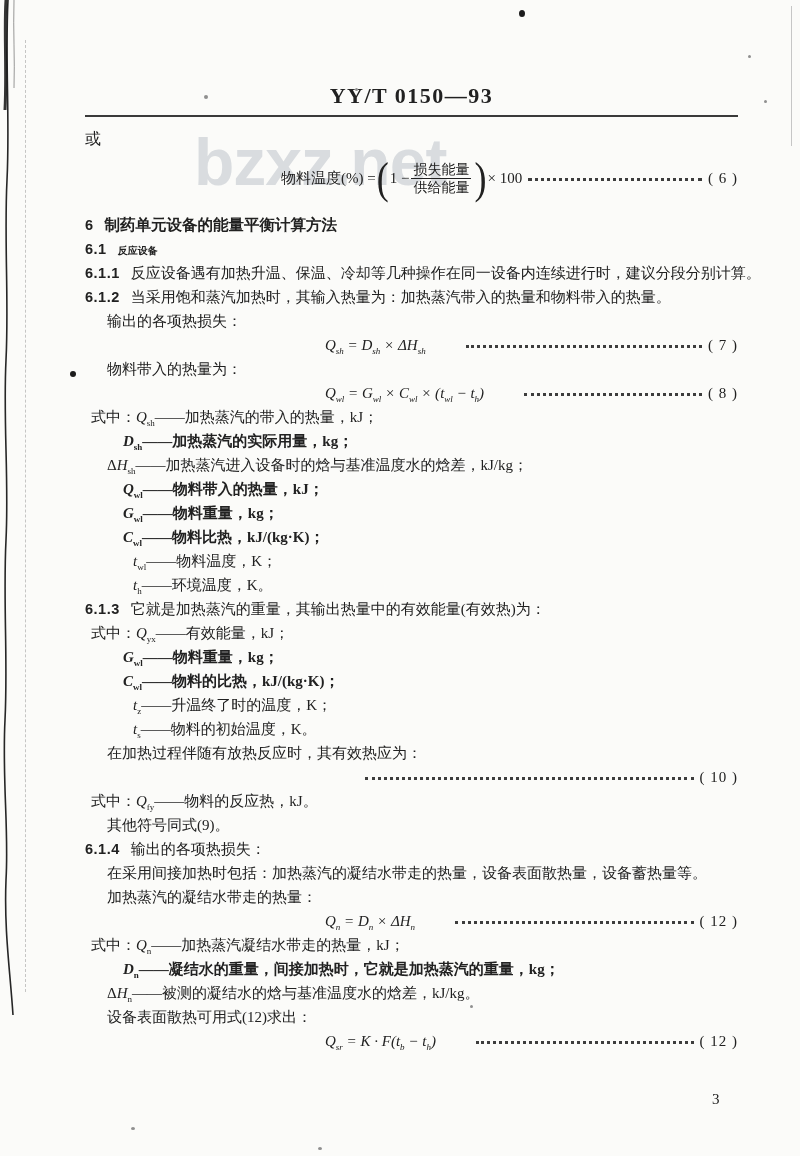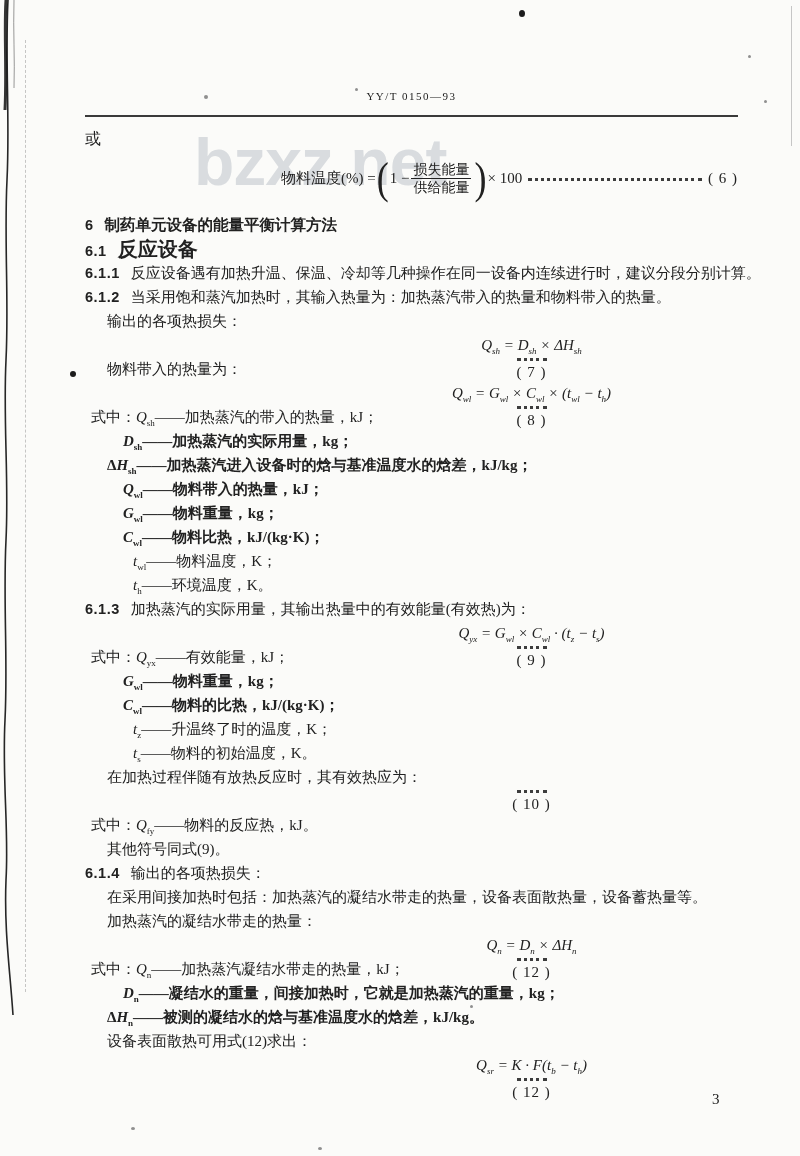--- a/index.html
+++ b/index.html
@@ -19,46 +19,46 @@
   
   .watermark{
     position:absolute; left:194px; top:124px; z-index:1;
     font-family:"Liberation Sans", sans-serif; font-weight:800;
     font-size:66px; letter-spacing:-1px; color:var(--wm); user-select:none;
   }
   
   .content{position:absolute; left:85px; top:0; width:653px; z-index:2;}
   .header{
     margin-top:86px; height:20px; line-height:20px; text-align:center;
-    font-weight:400; font-size:11px; letter-spacing:1.5px;
+    font-weight:700; font-size:22px; letter-spacing:1.5px;
   }
   .rule{margin-top:9px; border-top:2px solid #3a3a3a; height:0;}
   .or-line{margin-top:10px; height:24px; line-height:24px; font-size:16px;}
   
   .eq6-row{display:flex; align-items:center; height:54px; padding-left:196px; font-size:15px; white-space:nowrap;}
   .bigparen{font-size:36px; line-height:1; font-weight:400; transform:scaleY(1.25); margin:0 1px; display:inline-block;}
   .frac{display:inline-flex; flex-direction:column; text-align:center; font-size:14px; line-height:17px; margin:0 2px;}
   .fnum{border-bottom:1.5px solid var(--ink); padding:0 2px;}
   .fden{padding:0 2px;}
   
   .line{height:24px; line-height:24px; font-size:15px; white-space:nowrap;}
   .clause-num{font-family:"Liberation Sans", sans-serif; font-weight:700; font-size:14.5px; margin-right:11px; letter-spacing:.5px;}
   .k-h1{margin-top:8px; font-family:"Liberation Sans", sans-serif; font-weight:700; font-size:15.5px;}
   .k-h1 .txt, .k-h2 .txt{font-family:"Liberation Sans", sans-serif; font-weight:700;}
-  .k-h2 .txt{font-size:20px;}
+  .k-h2 .txt{font-size:10px;}
   .k-pi{padding-left:22px;}
   .k-sz{padding-left:6px;}
   .k-d{padding-left:38px;font-weight:bold;}
-  .k-dD{padding-left:22px;font-weight:bold;}
+  .k-dD{padding-left:22px;}
   .k-dt{padding-left:48px;}
   .math, .txt i{font-style:italic;}
   .math{font-size:15px;}
   sub{font-size:9px; line-height:0;}
   
-  .eq{display:flex; align-items:center; padding-left:240px;flex-direction:column;}
+  .eq{display:flex; align-items:center; padding-left:240px;}
   .eq .gap{width:34px;}
   .dots{flex:1; height:0; border-bottom:3px dotted #3d3d3d; margin:0 6px; transform:translateY(1px); min-width:30px;}
   .eq-num{font-size:15px; letter-spacing:1px;}
   
   .pageno{position:absolute; top:1091px; left:712px; font-size:15px; z-index:2;}
 </style>
 </head>
 <body>
 
 <div class="page">
@@ -124,27 +124,21 @@
     <span class="eq-num">( 8 )</span>
   </div>
         <div class="line k-sz"><span class="txt">式中：<i>Q</i><sub>sh</sub>——加热蒸汽的带入的热量，kJ；</span></div>
         <div class="line k-d"><span class="txt"><i>D</i><sub>sh</sub>——加热蒸汽的实际用量，kg；</span></div>
         <div class="line k-dD"><span class="txt">Δ<i>H</i><sub>sh</sub>——加热蒸汽进入设备时的焓与基准温度水的焓差，kJ/kg；</span></div>
         <div class="line k-d"><span class="txt"><i>Q</i><sub>wl</sub>——物料带入的热量，kJ；</span></div>
         <div class="line k-d"><span class="txt"><i>G</i><sub>wl</sub>——物料重量，kg；</span></div>
         <div class="line k-d"><span class="txt"><i>C</i><sub>wl</sub>——物料比热，kJ/(kg·K)；</span></div>
         <div class="line k-dt"><span class="txt"><i>t</i><sub>wl</sub>——物料温度，K；</span></div>
         <div class="line k-dt"><span class="txt"><i>t</i><sub>h</sub>——环境温度，K。</span></div>
-        <div class="line k-np"><span class="clause-num">6.1.3</span><span class="txt">加热蒸汽的实际用量，其输出热量中的有效能量(有效热)为：</span></div>
-        <div class="line eq k-eq">
-    <span class="math"><i>Q</i><sub>yx</sub> = <i>G</i><sub>wl</sub> × <i>C</i><sub>wl</sub> · (<i>t</i><sub>z</sub> − <i>t</i><sub>s</sub>)</span>
-    <span class="gap"></span>
-    <span class="dots"></span>
-    <span class="eq-num">( 9 )</span>
-  </div>
+        <div class="line k-np"><span class="clause-num">6.1.3</span><span class="txt">它就是加热蒸汽的重量，其输出热量中的有效能量(有效热)为：</span></div>
         <div class="line k-sz"><span class="txt">式中：<i>Q</i><sub>yx</sub>——有效能量，kJ；</span></div>
         <div class="line k-d"><span class="txt"><i>G</i><sub>wl</sub>——物料重量，kg；</span></div>
         <div class="line k-d"><span class="txt"><i>C</i><sub>wl</sub>——物料的比热，kJ/(kg·K)；</span></div>
         <div class="line k-dt"><span class="txt"><i>t</i><sub>z</sub>——升温终了时的温度，K；</span></div>
         <div class="line k-dt"><span class="txt"><i>t</i><sub>s</sub>——物料的初始温度，K。</span></div>
         <div class="line k-pi"><span class="txt">在加热过程伴随有放热反应时，其有效热应为：</span></div>
         <div class="line eq k-eq">
     <span class="gap"></span>
     <span class="dots"></span>
     <span class="eq-num">( 10 )</span>

